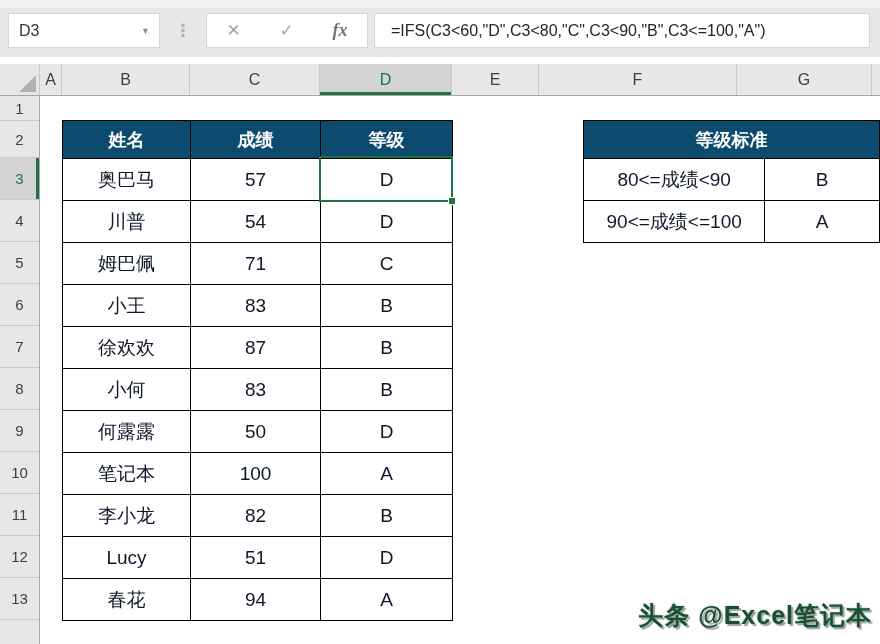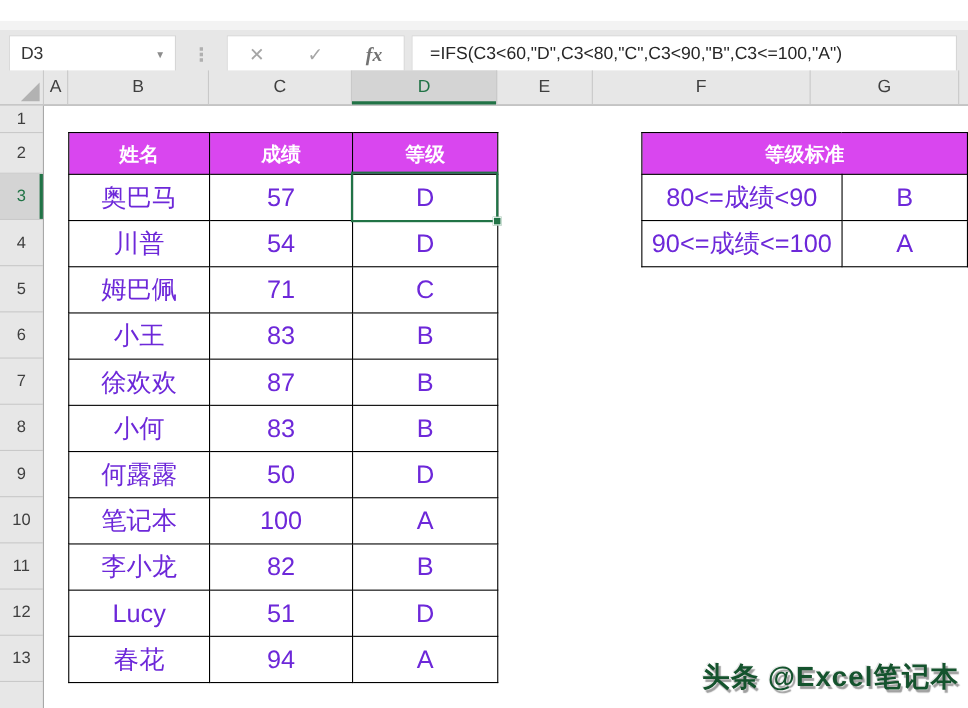--- a/index.html
+++ b/index.html
@@ -6,21 +6,20 @@
   html, body { width: 880px; height: 644px; overflow: hidden; }
   body {
     font-family: "Liberation Sans", "DejaVu Sans", sans-serif;
     background: #ffffff;
     position: relative;
   }
   
   .topbar {
     position: absolute; left: 0; top: 0; width: 880px; height: 57px;
     background: linear-gradient(#f3f3f3 0 8px, #e7e7e7 8px 100%);
-    margin-top: 19px;
   }
   .box {
     position: absolute; top: 13px; height: 35px;
     background: #ffffff; border: 1px solid #d6d6d6;
   }
   .name-box { left: 8px; width: 152px; display: flex; align-items: center; }
   .name-box .value { padding-left: 10px; font-size: 16px; color: #333; flex: 1; }
   .name-box .caret { font-size: 9px; color: #8c8c8c; padding-right: 9px; }
   .dots {
     position: absolute; left: 176px; top: 13px; height: 35px; width: 14px;
@@ -69,24 +68,24 @@
     box-shadow: inset -3px 0 0 #217346;
   }
   .h25 { height: 25px; } .h37 { height: 37px; } .h42 { height: 42px; }
   .hfill { flex: 1; border-bottom: none; }
   
   table { border-collapse: collapse; table-layout: fixed; position: absolute; }
   td, th { border: 1.5px solid #000; text-align: center; vertical-align: middle; overflow: hidden; }
   .score-table { left: 62px; top: 120px; }
   .grade-table { left: 539px; top: 120px; margin-left: 44px; }
   th.brown {
-    background: #d946ef; color: #ffffff; font-weight: bold;
+    background: #0c4a6e; color: #ffffff; font-weight: bold;
     font-size: 18px; height: 38px;
   }
-  td.data { font-size: 23px; color: #6d28d9; height: 42px; background: #fff; }
+  td.data { font-size: 19px; color: #0f172a; height: 42px; background: #fff; }
   
   .sel-overlay {
     position: absolute; left: 319px; top: 156px; width: 134px; height: 46px;
     border: 2px solid #217346; pointer-events: none;
   }
   .fill-handle {
     position: absolute; right: -5px; bottom: -5px; width: 8px; height: 8px;
     background: #217346; border: 1px solid #ffffff; pointer-events: auto;
   }
   

